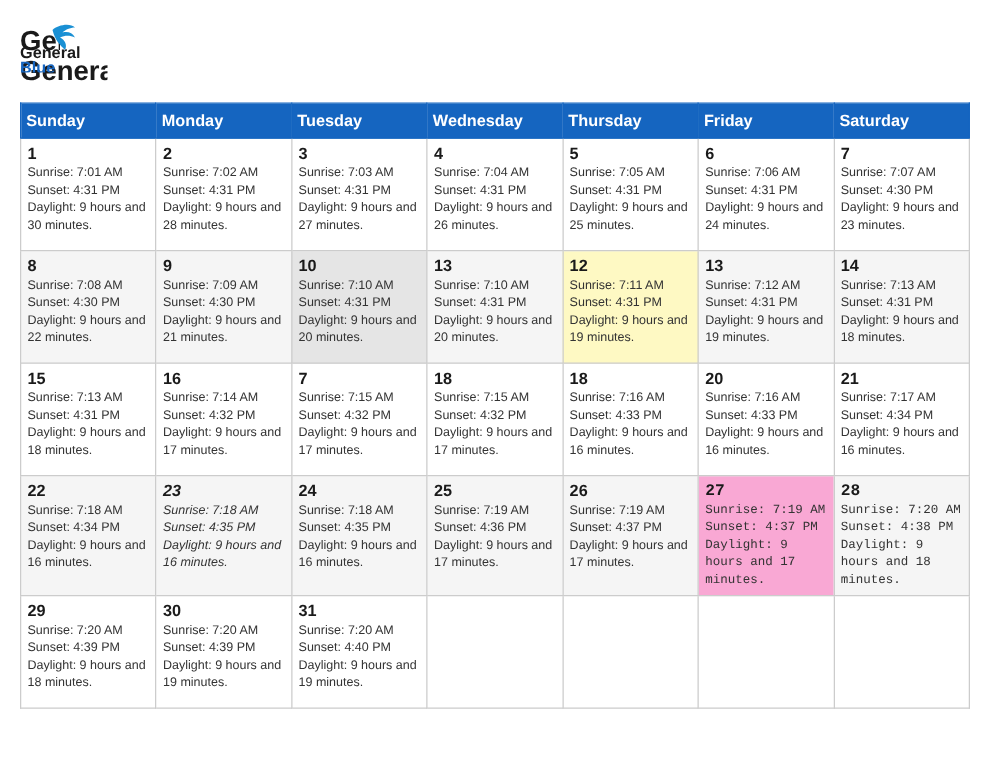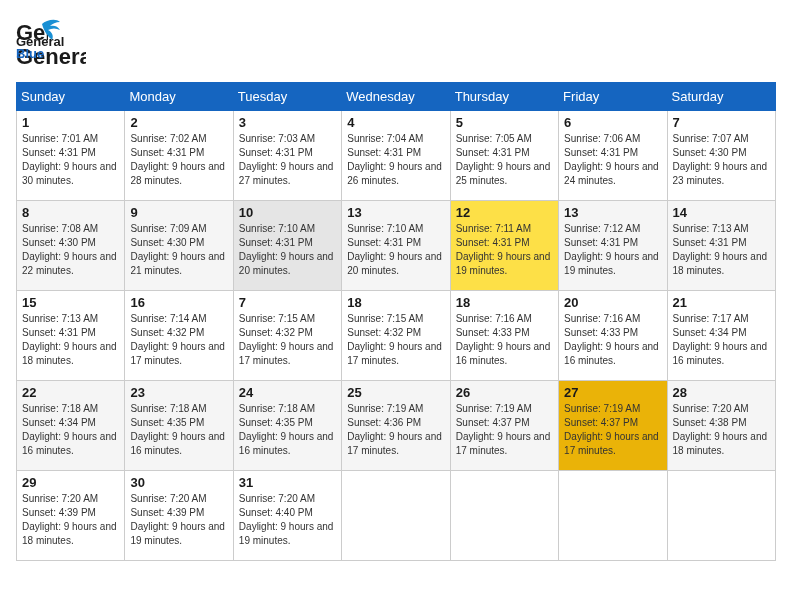--- a/index.html
+++ b/index.html
@@ -37,21 +37,21 @@
       width: 100%;
       border-collapse: collapse;
       font-size: 11px;
     }
     .calendar th {
       background-color: #1565c0;
       color: #fff;
       padding: 6px 4px;
       text-align: left;
       font-size: 13px;
-      font-weight: normal;
+      font-weight: bold;
       border: 1px solid #1565c0;
     }
     .calendar td {
       border: 1px solid #ccc;
       vertical-align: top;
       padding: 4px 5px;
       width: calc(100% / 7);
       height: 90px;
       background: #fff;
     }
@@ -204,21 +204,21 @@
         </div>
       </td>
         <td style="background: rgb(245, 245, 245);">
         <span class="day-num">13</span>
         <div class="day-info">
           Sunrise: 7:10 AM<br>
           Sunset: 4:31 PM<br>
           Daylight: 9 hours and 20 minutes.
         </div>
       </td>
-        <td style="background: #fde047;">
+        <td style="background: #fef9c3;">
         <span class="day-num">12</span>
         <div class="day-info">
           Sunrise: 7:11 AM<br>
           Sunset: 4:31 PM<br>
           Daylight: 9 hours and 19 minutes.
         </div>
       </td>
         <td style="background: rgb(245, 245, 245);">
         <span class="day-num">13</span>
         <div class="day-info">
@@ -296,21 +296,21 @@
       </tr>
       <tr>
         <td style="background: rgb(245, 245, 245);">
         <span class="day-num">22</span>
         <div class="day-info">
           Sunrise: 7:18 AM<br>
           Sunset: 4:34 PM<br>
           Daylight: 9 hours and 16 minutes.
         </div>
       </td>
-        <td style="background: rgb(245, 245, 245);">
+        <td style="background: rgb(245, 245, 245); font-style: italic;">
         <span class="day-num">23</span>
         <div class="day-info">
           Sunrise: 7:18 AM<br>
           Sunset: 4:35 PM<br>
           Daylight: 9 hours and 16 minutes.
         </div>
       </td>
         <td style="background: rgb(245, 245, 245);">
         <span class="day-num">24</span>
         <div class="day-info">
@@ -328,29 +328,29 @@
         </div>
       </td>
         <td style="background: rgb(245, 245, 245);">
         <span class="day-num">26</span>
         <div class="day-info">
           Sunrise: 7:19 AM<br>
           Sunset: 4:37 PM<br>
           Daylight: 9 hours and 17 minutes.
         </div>
       </td>
-        <td style="background: #eab308;">
+        <td style="background: #f9a8d4; font-family: Liberation Mono, monospace;">
         <span class="day-num">27</span>
         <div class="day-info">
           Sunrise: 7:19 AM<br>
           Sunset: 4:37 PM<br>
           Daylight: 9 hours and 17 minutes.
         </div>
       </td>
-        <td style="background: rgb(245, 245, 245);">
+        <td style="background: rgb(245, 245, 245); font-family: Liberation Mono, monospace;">
         <span class="day-num">28</span>
         <div class="day-info">
           Sunrise: 7:20 AM<br>
           Sunset: 4:38 PM<br>
           Daylight: 9 hours and 18 minutes.
         </div>
       </td>
       </tr>
       <tr>
         <td>

